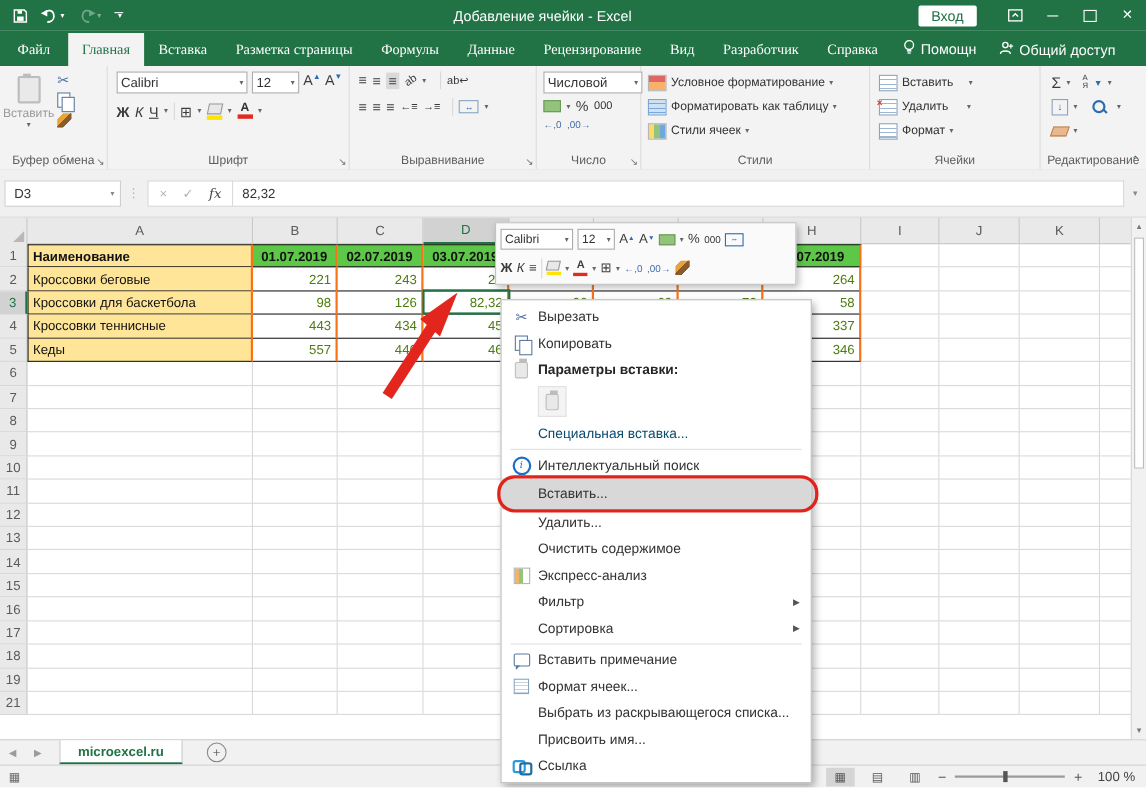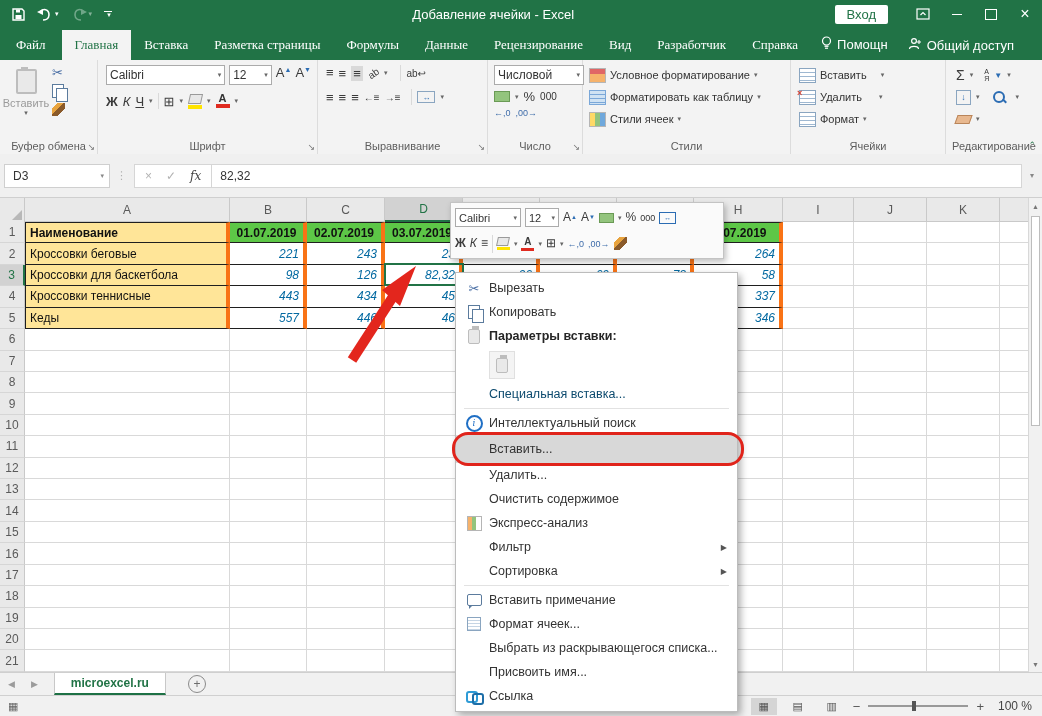--- a/index.html
+++ b/index.html
@@ -73,27 +73,27 @@
   .corner:after{content:"";position:absolute;right:2px;bottom:2px;border-left:10px solid transparent;border-bottom:10px solid #b8b8b8;}
   .colh{height:24px;box-sizing:border-box;border-right:1px solid #c9c9c9;display:flex;align-items:center;justify-content:center;color:#5a5a5a;font-size:12px;}
   .colh.sel{background:#d2d2d2;border-bottom:2px solid #217346;color:#217346;}
   .grow{display:flex;height:21.43px;box-sizing:border-box;}
   .rowh{width:25px;box-sizing:border-box;background:#e9e9e9;border-right:1px solid #c9c9c9;border-bottom:1px solid #d6d6d6;display:flex;align-items:center;justify-content:center;color:#5a5a5a;font-size:12px;}
   .rowh.sel{background:#d2d2d2;border-right:2px solid #217346;color:#217346;}
   .cell{box-sizing:border-box;border-right:1px solid #d9d9d9;border-bottom:1px solid #d9d9d9;font-size:12px;display:flex;align-items:center;overflow:hidden;white-space:nowrap;}
   .c0{width:205px;} .c1{width:77px;} .c2{width:78px;} .c3{width:78px;} .c4{width:77px;}
   .c5{width:77px;} .c6{width:77px;} .c7{width:89px;} .c8{width:71px;} .c9{width:73px;} .c10{width:73px;}
   .fillc{width:28px;border-right:none;}
-  .cell.tbl{border-right:4px solid #f97316;border-bottom:1px solid #1f1f1f;}
+  .cell.tbl{border-right:2px solid #f97316;border-bottom:1px solid #1f1f1f;}
   .cell.tbl.first{border-left:1px solid #1f1f1f;}
   .grow.r1 .cell.tbl{border-top:1px solid #1f1f1f;}
   .cell.hdr{background:#5dc747;font-weight:bold;justify-content:center;color:#111;}
   .cell.hdr.aname{justify-content:flex-start;padding-left:4px;}
   .cell.aname{background:#ffe598;padding-left:4px;color:#111;}
-  .cell.num{justify-content:flex-end;padding-right:4px;color:#0369a1;font-style:italic;}
+  .cell.num{justify-content:flex-end;padding-right:4px;color:#4d7c0f;}
   
   .selbox{position:absolute;left:384px;top:263px;width:80px;height:23px;border:2px solid #217346;box-sizing:border-box;z-index:5;pointer-events:none;}
   
   .vscroll{position:absolute;right:0;top:198px;width:14px;height:474px;background:#f1f1f1;border-left:1px solid #d8d8d8;box-sizing:border-box;z-index:6;}
   .vbtn{height:16px;display:flex;align-items:center;justify-content:center;font-size:7px;color:#777;}
   .vthumb{position:absolute;left:2px;top:18px;width:9px;height:210px;background:#fff;border:1px solid #bdbdbd;box-sizing:border-box;}
   .vbtn.dn{position:absolute;bottom:0;left:0;right:0;}
   
   .sheetbar{position:absolute;left:0;top:672px;width:1042px;height:23px;background:#f1f1f1;border-top:1px solid #cfcfcf;display:flex;align-items:center;box-sizing:border-box;z-index:4;}
   .snav{color:#9b9b9b;font-size:9px;padding:0 8px;}
@@ -708,35 +708,20 @@
         <div class="cell c4"></div>
         <div class="cell c5"></div>
         <div class="cell c6"></div>
         <div class="cell c7"></div>
         <div class="cell c8"></div>
         <div class="cell c9"></div>
         <div class="cell c10"></div>
         <div class="cell fillc"></div>
       </div>
       <div class="grow">
-        <div class="rowh">20</div>
-        <div class="cell c0"></div>
-        <div class="cell c1"></div>
-        <div class="cell c2"></div>
-        <div class="cell c3"></div>
-        <div class="cell c4"></div>
-        <div class="cell c5"></div>
-        <div class="cell c6"></div>
-        <div class="cell c7"></div>
-        <div class="cell c8"></div>
-        <div class="cell c9"></div>
-        <div class="cell c10"></div>
-        <div class="cell fillc"></div>
-      </div>
-      <div class="grow">
         <div class="rowh">21</div>
         <div class="cell c0"></div>
         <div class="cell c1"></div>
         <div class="cell c2"></div>
         <div class="cell c3"></div>
         <div class="cell c4"></div>
         <div class="cell c5"></div>
         <div class="cell c6"></div>
         <div class="cell c7"></div>
         <div class="cell c8"></div>

